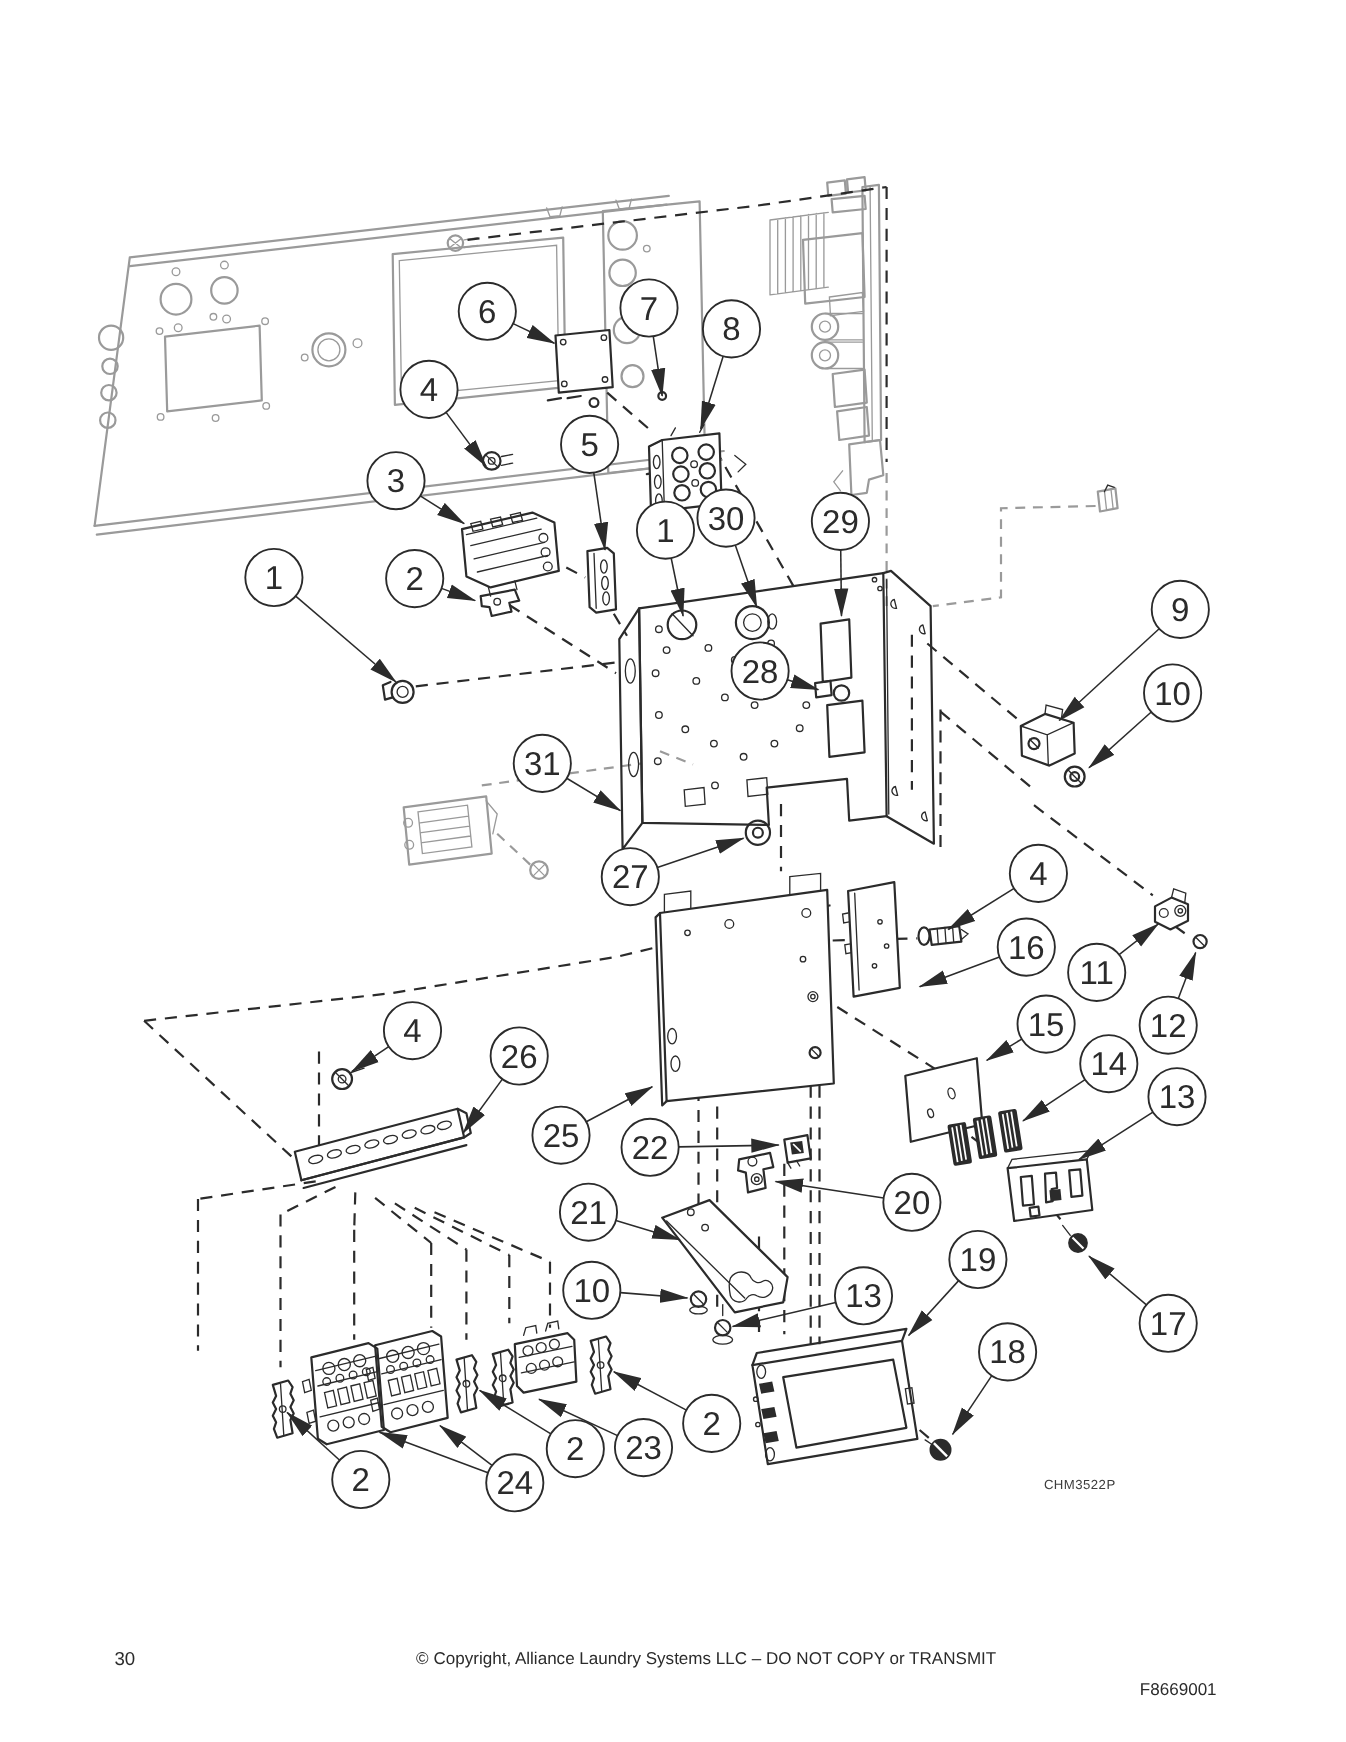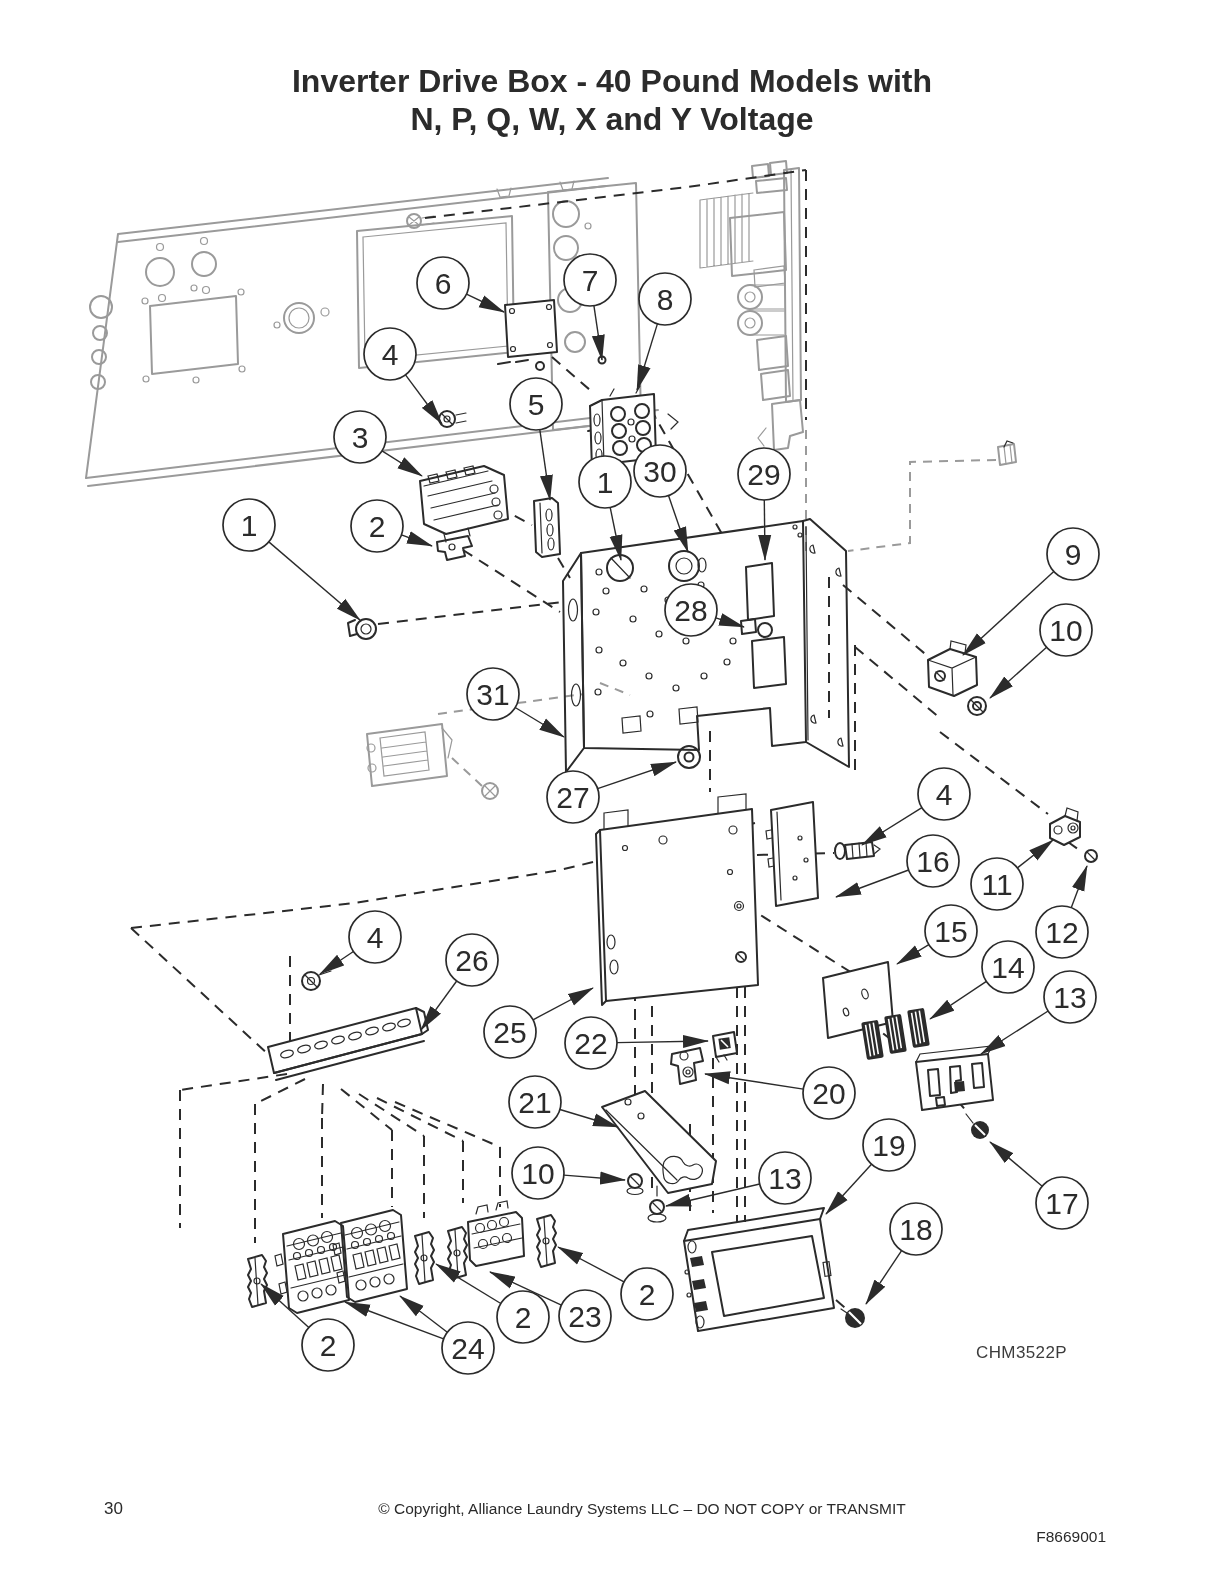--- a/index.html
+++ b/index.html
@@ -2,21 +2,21 @@
 <html style="--ink: #2b2b2b; --gray: #9a9a9a; --paper: #ffffff;"><head>
 <meta charset="utf-8">
 <style>
   :root{ --ink:#2b2b2b; --gray:#9a9a9a; --paper:#ffffff; }
   html,body{margin:0;padding:0;background:#e8e8e8;}
   .page{position:relative;width:1224px;height:1584px;margin:0 auto;background:var(--paper);
         font-family:"Liberation Sans",sans-serif;overflow:hidden;}
   .title{position:absolute;top:62px;left:0;width:100%;text-align:center;
          font-weight:bold;font-size:32px;line-height:38px;color:var(--ink);}
   svg.diagram{position:absolute;left:0;top:0;}
-  .figure-code{position:absolute;left:976px;top:1343px;font-size:17px;color:#3c3c3c;letter-spacing:.4px;}
+  .figure-code{position:absolute;left:949px;top:1343px;font-size:12px;color:#3c3c3c;letter-spacing:.4px;}
   .footer{position:absolute;top:1499px;left:0;width:100%;font-size:15.5px;color:var(--ink);}
   .footer .pagenum{position:absolute;left:104px;top:0;font-size:17px;}
   .footer .copy{position:absolute;left:0;top:1px;width:100%;text-align:center;margin-left:30px;}
   .footer .doc{position:absolute;right:118px;top:1px;margin-top:28px;}
 
   
   .g{stroke:var(--gray);fill:none;stroke-width:2;stroke-linecap:round;stroke-linejoin:round}
   .gt{stroke:var(--gray);fill:none;stroke-width:1.2;stroke-linecap:round}
   .k{stroke:var(--ink);fill:none;stroke-width:2;stroke-linecap:round;stroke-linejoin:round}
   .kt{stroke:var(--ink);fill:none;stroke-width:1.2;stroke-linecap:round}
@@ -26,24 +26,20 @@
   .dg{stroke:var(--gray);fill:none;stroke-width:2;stroke-dasharray:9 7}
   .leader{stroke:var(--ink);stroke-width:1.4;fill:none;marker-end:url(#arrowhead)}
   .balloon{fill:#fff;stroke:var(--ink);stroke-width:1.7}
   .balloon-num{font-family:"Liberation Sans",sans-serif;font-size:30px;fill:var(--ink);text-anchor:middle}
 </style>
 </head>
 <body>
 
 <div class="page">
 
-  <div class="title">
-    <div>Inverter Drive Box - 40 Pound Models with</div>
-    <div>N, P, Q, W, X and Y Voltage</div>
-  </div>
 
   <svg class="diagram" width="1224" height="1584" viewBox="0 0 1224 1584">
     <defs>
       <marker id="arrowhead" viewBox="0 0 26 14" refX="25" refY="7" markerWidth="26" markerHeight="14" orient="auto" markerUnits="userSpaceOnUse">
         <path d="M26,7 L0,0.5 L0,13.5 Z" fill="#2b2b2b"></path>
       </marker>
 
       <g id="def-contactor">
         <path class="k" d="M0,14 L52,1 L60,6 L66,80 L14,93 L6,88 Z"></path>
         <path class="kt" d="M4,26 L58,13 M6,40 L60,27 M8,68 L62,55"></path>

